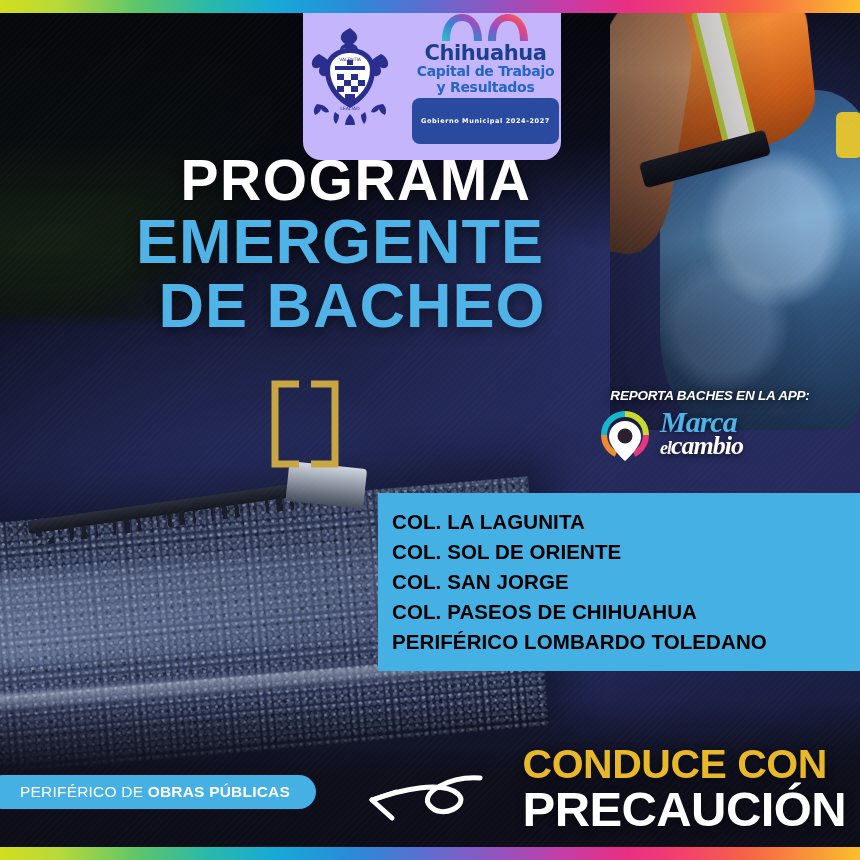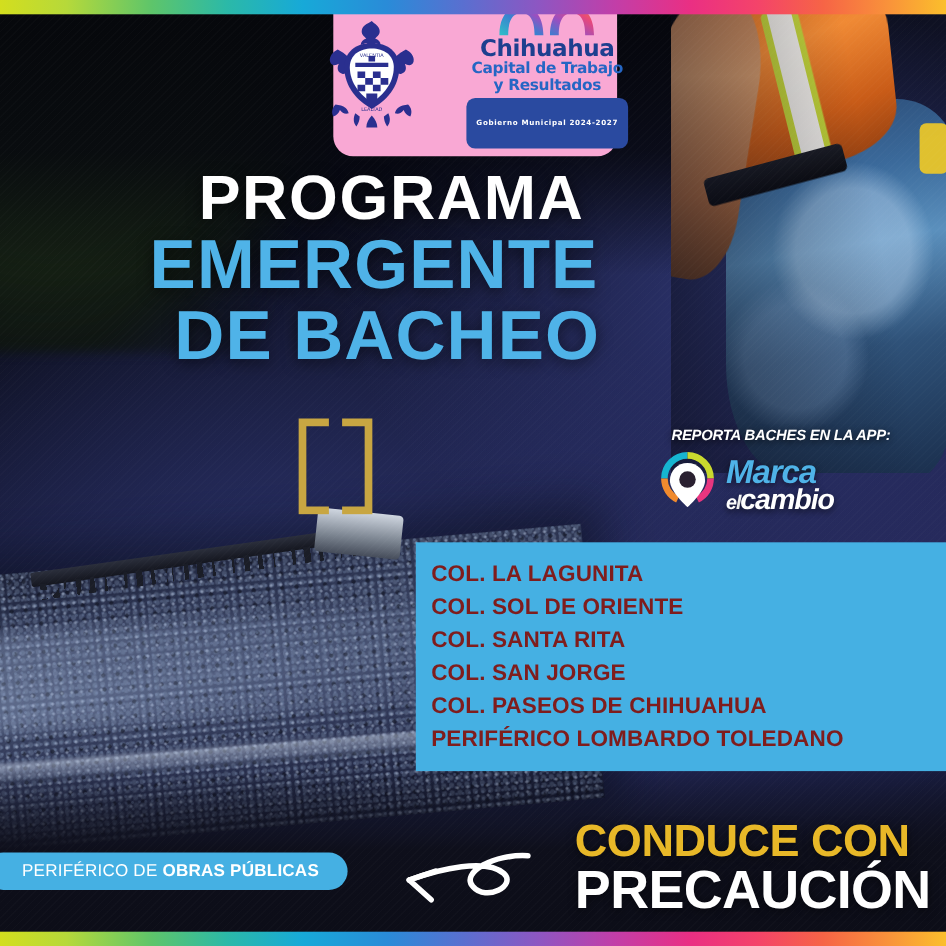--- a/index.html
+++ b/index.html
@@ -160,23 +160,23 @@
       #d3de1e 0%, #b6d93a 7%, #5ec56a 16%, #2bb9a8 24%,
       #17a9d8 32%, #2a8bd8 41%, #5a6fd0 49%, #8e56c2 57%,
       #c23ea8 65%, #ea2f83 73%, #f4436a 80%, #f66446 87%,
       #f9933a 94%, #fbbf2c 100%);
   }
   .rainbow.top{top:0;}
   .rainbow.bottom{bottom:0;}
 
   
   .logo-badge{
-    position:absolute;left:303px;top:0;width:258px;height:142px;z-index:30;
-    background:#f9a8d4;border-radius:0 0 18px 18px;
-    display:flex;align-items:center;justify-content:center;gap:16px;
+    position:absolute;left:303px;top:0;width:258px;height:160px;z-index:30;
+    background:#c4b5fd;border-radius:0 0 18px 18px;
+    display:flex;align-items:center;justify-content:center;gap:4px;
     padding:8px 10px 12px;
   }
   .coat{width:82px;height:104px;flex:0 0 auto;display:block;}
   .logo-sep{width:2px;height:88px;background:#d9dee8;margin:0 11px 0 6px;}
   .chi-block{display:flex;flex-direction:column;align-items:center;width:140px;}
   .chi-arches{width:96px;height:30px;display:block;margin-bottom:1px;}
   .chi-name{
     font-size:21px;font-weight:bold;color:#1d3f8f;letter-spacing:-.4px;
     line-height:1;font-family:"DejaVu Sans",sans-serif;
   }
@@ -218,40 +218,40 @@
     font-size:30px;font-weight:bold;color:#ffffff;letter-spacing:3px;line-height:1.2;
     text-shadow:0 2px 8px rgba(0,0,0,.65);
   }
 
   
   .app-block{position:absolute;left:590px;top:388px;width:240px;z-index:25;}
   .app-label{
     font-size:13.5px;font-weight:bold;font-style:italic;color:#ffffff;
     letter-spacing:-.2px;text-align:center;text-shadow:0 2px 7px rgba(0,0,0,.7);
   }
-  .app-logo{display:flex;align-items:flex-end;gap:8px;margin-top:6px;padding-left:8px;}
+  .app-logo{display:flex;align-items:flex-start;gap:8px;margin-top:6px;padding-left:8px;font-family:Liberation Serif, serif;}
   .pin-wrap{width:54px;height:56px;flex:0 0 auto;}
   .marca{display:flex;flex-direction:column;line-height:.86;}
   .marca-1{
     font-size:30px;font-weight:bold;font-style:italic;color:#4fb3e8;
     letter-spacing:-1px;text-shadow:0 2px 6px rgba(0,0,0,.55);
   }
   .marca-2{
     font-size:26px;font-weight:bold;font-style:italic;color:#ffffff;
     letter-spacing:-1px;text-shadow:0 2px 6px rgba(0,0,0,.55);
   }
   .marca-2 .small{font-size:18px;font-weight:bold;}
 
   
   .colonias{
     position:absolute;left:378px;top:493px;width:482px;z-index:25;
     background:#45b0e3;padding:14px 0 14px 14px;
   }
   .col-item{
-    font-size:20.5px;font-weight:bold;color:#7f1d1d;letter-spacing:.1px;
+    font-size:20.5px;font-weight:bold;color:#000000;letter-spacing:.1px;
     line-height:1.46;white-space:nowrap;
   }
 
   
   .dep-pill{
     position:absolute;left:-14px;top:775px;z-index:28;
     background:#45b0e3;color:#ffffff;border-radius:26px;
     padding:8px 26px 8px 34px;font-size:15.5px;letter-spacing:.2px;white-space:nowrap;
   }
   .dep-pill b{font-weight:bold;}
@@ -401,21 +401,20 @@
       <div class="marca">
         <div class="marca-1">Marca</div>
         <div class="marca-2"><span class="small">el</span><span>cambio</span></div>
       </div>
     </div>
   </div>
 
   <div class="colonias">
     <div class="col-item">COL. LA LAGUNITA</div>
     <div class="col-item">COL. SOL DE ORIENTE</div>
-    <div class="col-item">COL. SANTA RITA</div>
     <div class="col-item">COL. SAN JORGE</div>
     <div class="col-item">COL. PASEOS DE CHIHUAHUA</div>
     <div class="col-item">PERIFÉRICO LOMBARDO TOLEDANO</div>
   </div>
 
   <div class="dep-pill"><span class="light">PERIFÉRICO DE </span><b>OBRAS PÚBLICAS</b></div>
 
   <div class="arrow">
     <svg width="170" height="95" viewBox="0 0 170 95">
       <path d="M42 40 C70 30, 112 20, 128 34 C140 45, 112 60, 100 46 C88 33, 120 16, 150 18" fill="none" stroke="#ffffff" stroke-width="5" stroke-linecap="round"></path>

